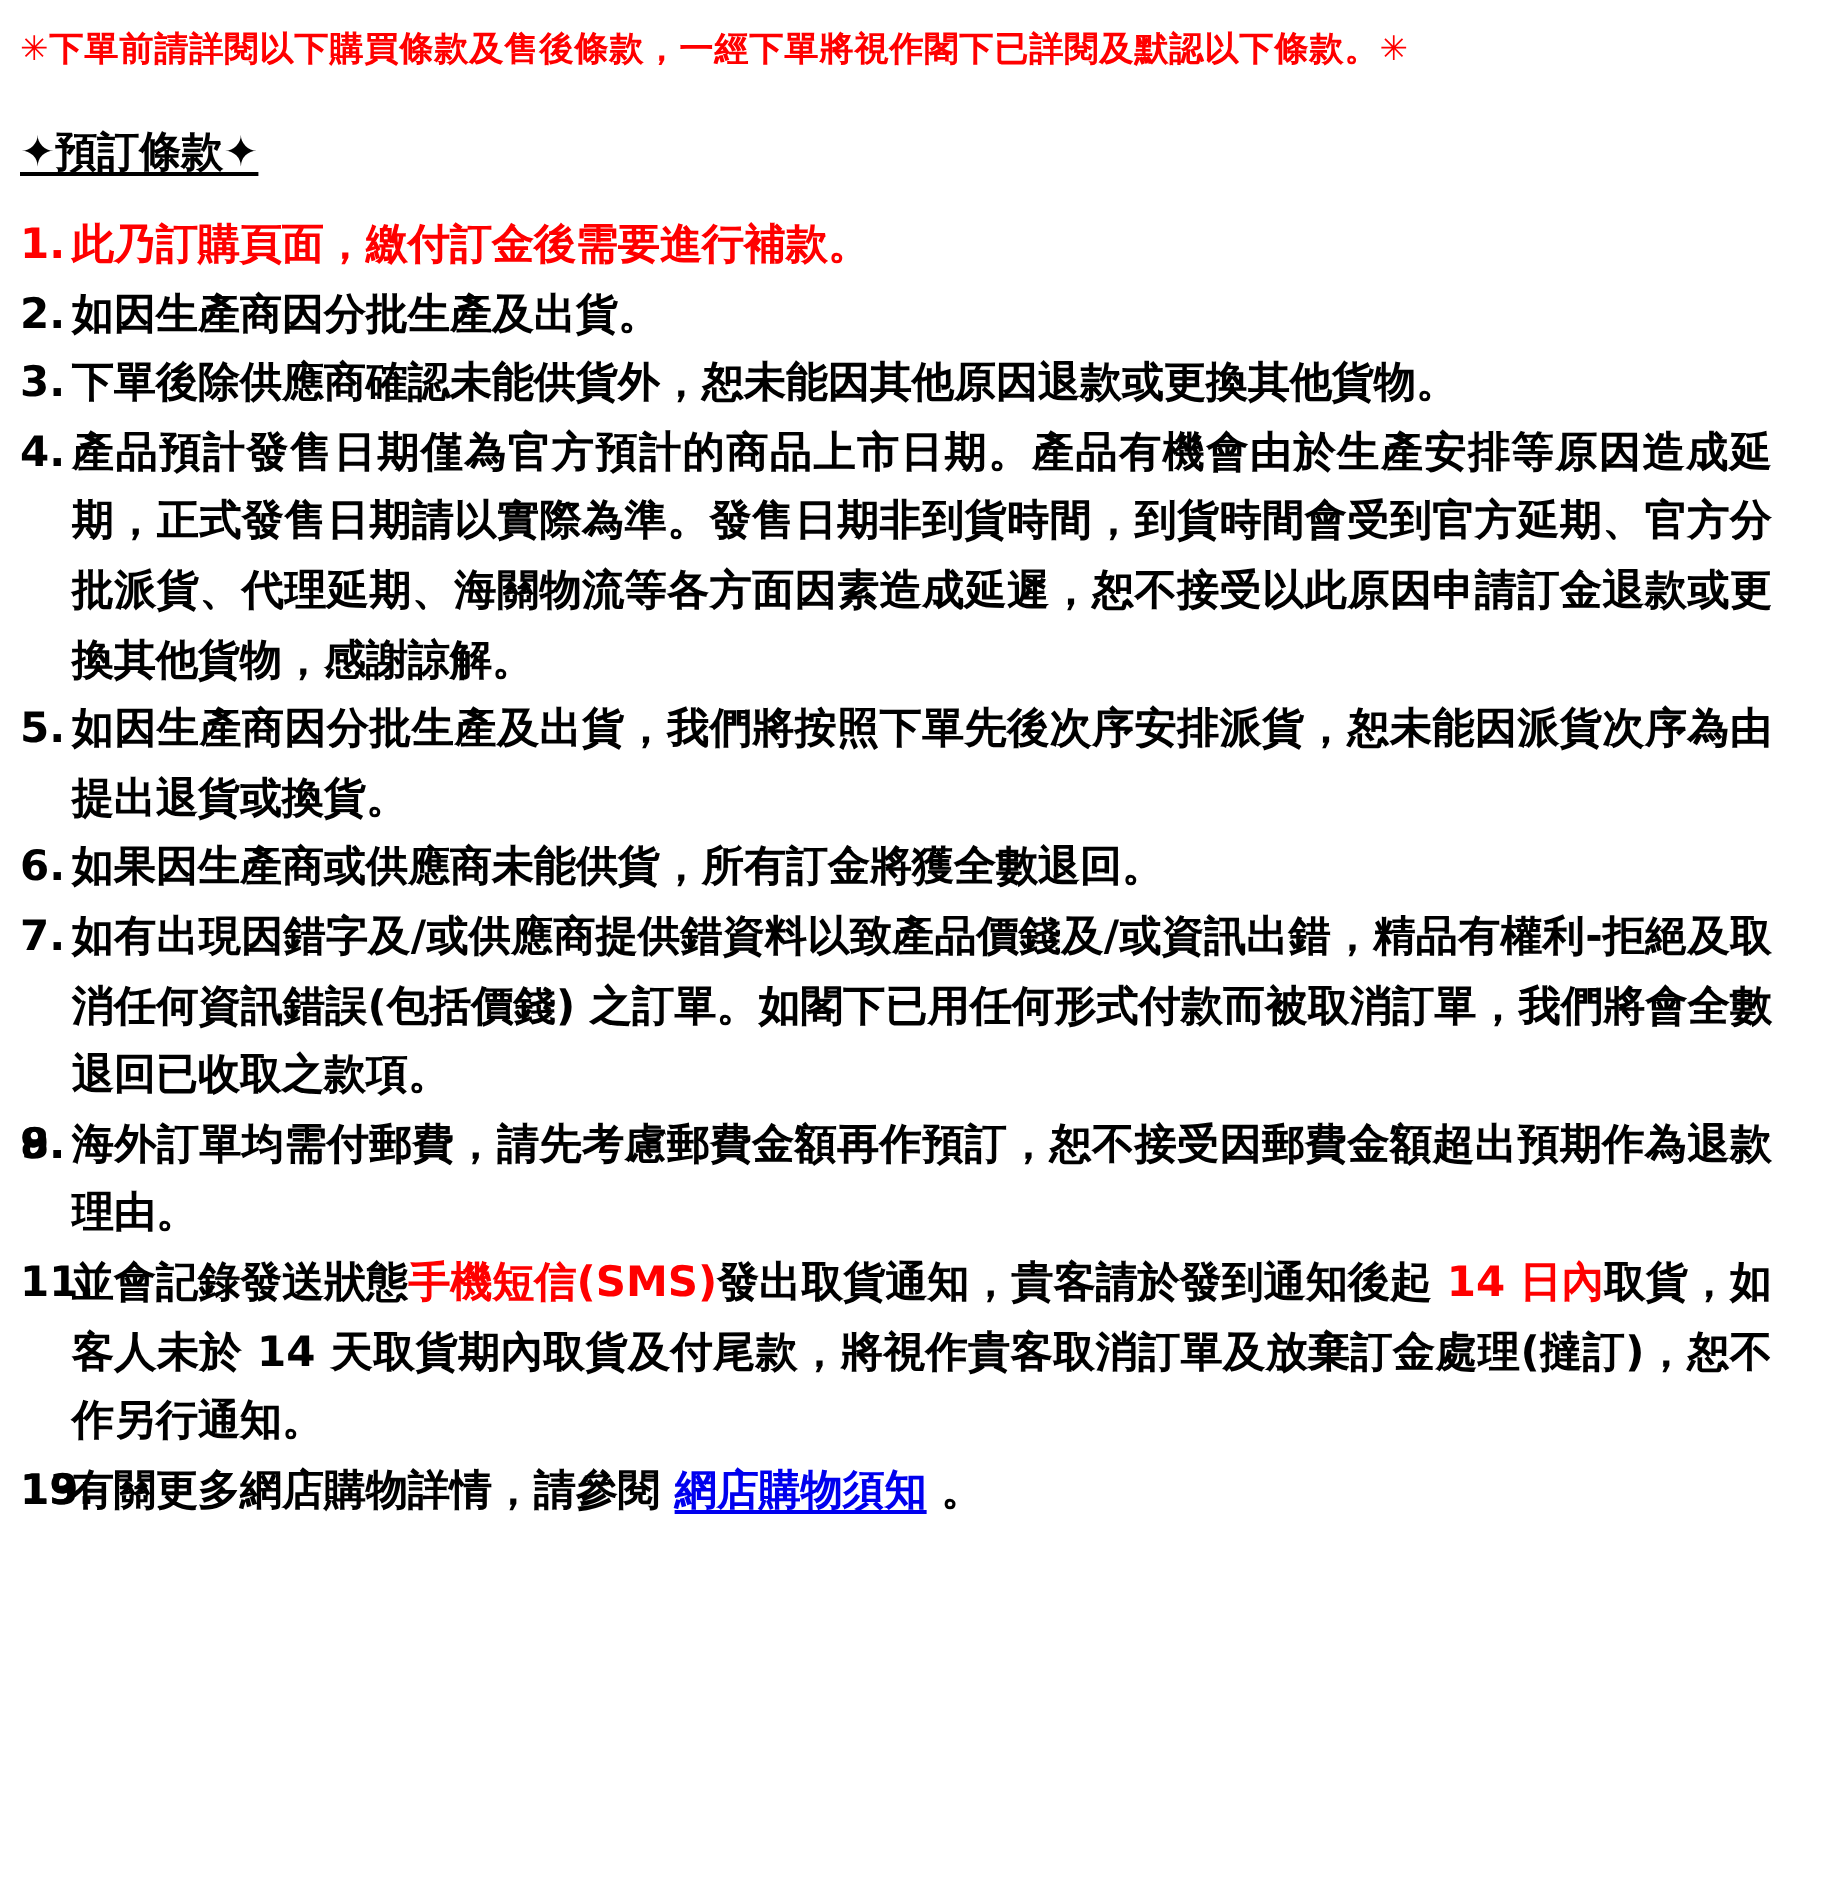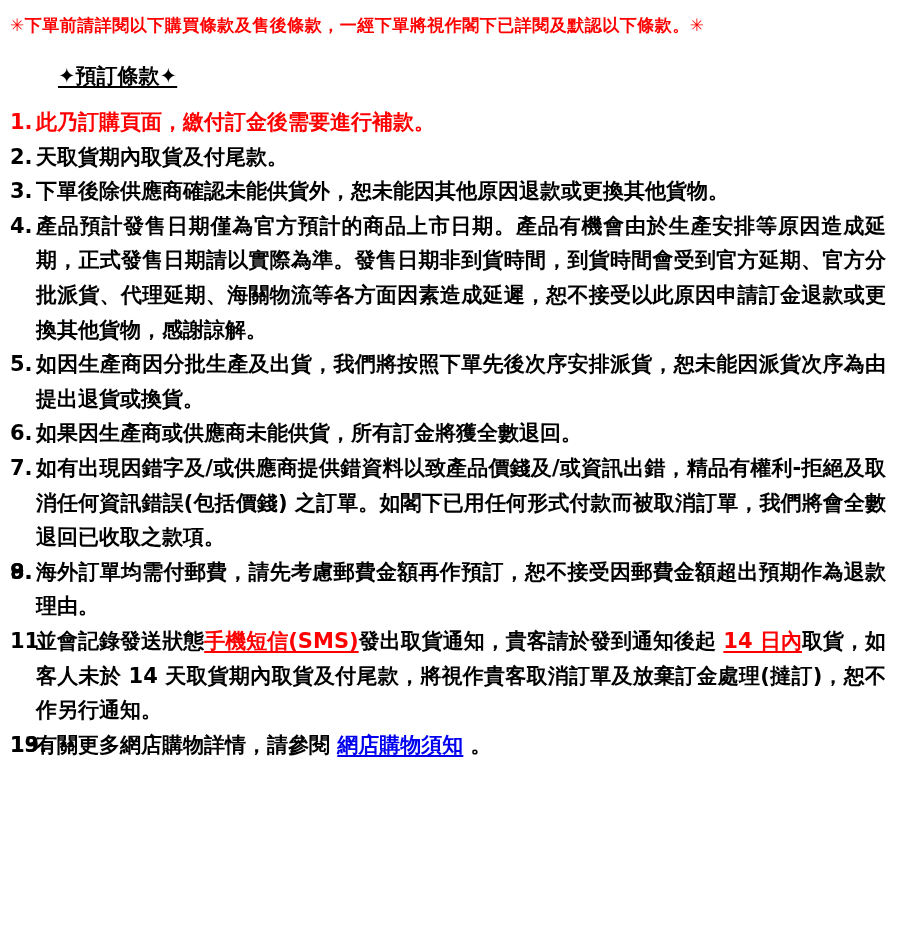--- a/index.html
+++ b/index.html
@@ -34,21 +34,20 @@
     letter-spacing:0.5px;
   }
   .section-title{
     display:inline-block;
     margin-top:23px;
     font-size:21px;
     line-height:28px;
     color:var(--black);
     text-decoration:underline;
     text-underline-offset:3px;
-    margin-left:48px;
   }
   ol.terms{
     list-style:none;
     margin:15px 0 0 0;
     padding:0;
   }
   ol.terms li{
     position:relative;
     padding-left:26px;
     font-size:21px;
@@ -58,21 +57,20 @@
   }
   ol.terms li .num{
     position:absolute;
     left:0;
     top:0;
     white-space:nowrap;
   }
   .red{ color:var(--red); }
   .ru{
     color:var(--red);
-    text-decoration:underline;
     text-underline-offset:3px;
   }
   a.link{
     color:var(--blue);
     text-decoration:underline;
     text-underline-offset:3px;
     cursor:pointer;
   }
 </style>
 </head>
@@ -80,21 +78,21 @@
 
 <div class="doc">
   <div class="notice">✳下單前請詳閱以下購買條款及售後條款，一經下單將視作閣下已詳閱及默認以下條款。✳</div>
 
   <div>
     <span class="section-title">✦預訂條款✦</span>
   </div>
 
   <ol class="terms" id="terms-list">
       <li><span class="num red">1.</span><span class="red"><span>此乃訂購頁面，繳付訂金後需要進行補款。</span></span></li>
-      <li><span class="num">2.</span><span><span>天取貨期內取貨及付尾款。</span></span></li>
+      <li><span class="num">2.</span><span><span>如因生產商因分批生產及出貨。</span></span></li>
       <li><span class="num">3.</span><span><span>下單後除供應商確認未能供貨外，恕未能因其他原因退款或更換其他貨物。</span></span></li>
       <li><span class="num">4.</span><span><span>產品預計發售日期僅為官方預計的商品上市日期。產品有機會由於生產安排等原因造成延期，正式發售日期請以實際為準。發售日期非到貨時間，到貨時間會受到官方延期、官方分批派貨、代理延期、海關物流等各方面因素造成延遲，恕不接受以此原因申請訂金退款或更換其他貨物，感謝諒解。</span></span></li>
       <li><span class="num">5.</span><span><span>如因生產商因分批生產及出貨，我們將按照下單先後次序安排派貨，恕未能因派貨次序為由提出退貨或換貨。</span></span></li>
       <li><span class="num">6.</span><span><span>如果因生產商或供應商未能供貨，所有訂金將獲全數退回。</span></span></li>
       <li><span class="num">7.</span><span><span>如有出現因錯字及/或供應商提供錯資料以致產品價錢及/或資訊出錯，精品有權利-拒絕及取消任何資訊錯誤(包括價錢) 之訂單。如閣下已用任何形式付款而被取消訂單，我們將會全數退回已收取之款項。</span></span></li>
       <li><span class="num">8.</span></li>
       <li><span class="num">9.</span><span><span>海外訂單均需付郵費，請先考慮郵費金額再作預訂，恕不接受因郵費金額超出預期作為退款理由。</span></span></li>
       <li><span class="num">11.</span><span><span>並會記錄發送狀態</span><span class="ru">手機短信(SMS)</span><span>發出取貨通知，貴客請於發到通知後起 </span><span class="ru">14 日內</span><span>取貨，如客人未於 14 天取貨期內取貨及付尾款，將視作貴客取消訂單及放棄訂金處理(撻訂)，恕不作另行通知。</span></span></li>
       <li><span class="num">19.</span></li>
       <li><span class="num">13.</span><span><span>有關更多網店購物詳情，請參閱 </span><a class="link" href="#">網店購物須知</a><span> 。</span></span></li>

